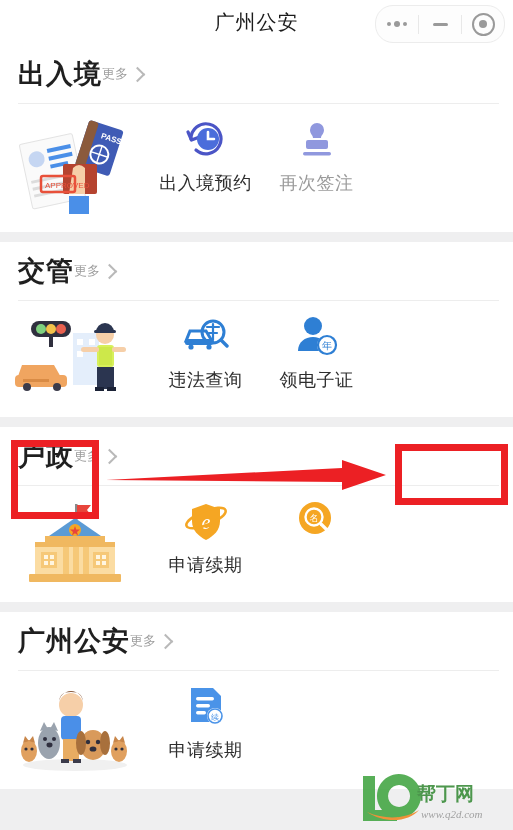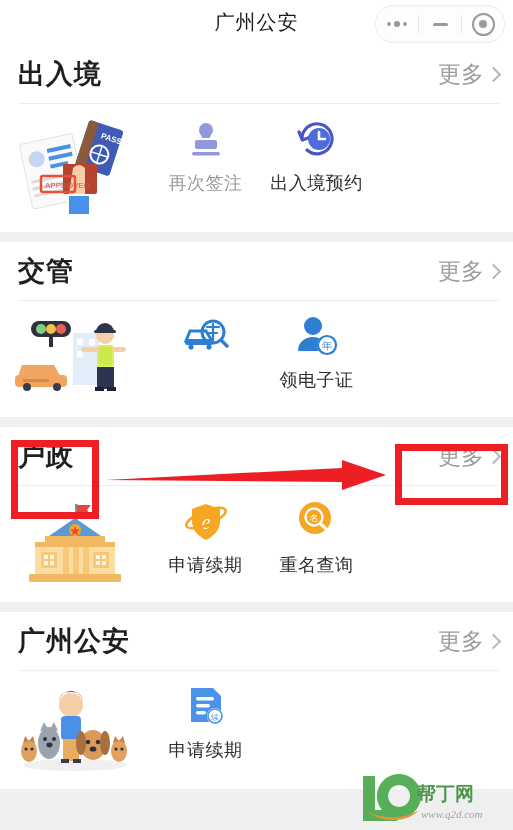--- a/index.html
+++ b/index.html
@@ -96,38 +96,36 @@
   
   .section {
     background: #ffffff;
     margin-bottom: 10px;
     position: relative;
   }
   .sec-head {
     height: 58px;
     display: flex;
     align-items: center;
-    justify-content: space-between;
     padding: 0 14px 0 18px;
     box-sizing: border-box;
-    gap: 8px;
   }
   .sec-title {
     font-size: 27px;
     font-weight: bold;
     color: #1f1f1f;
     letter-spacing: 1px;
     line-height: 1;
   }
   .sec-more {
     display: flex;
     align-items: center;
     gap: 4px;
     color: #9d9d9d;
-    font-size: 23px;
+    font-size: 13px;
   }
   .chev {
     display: inline-block;
     width: 9px; height: 9px;
     border-right: 2px solid #b9b9b9;
     border-top: 2px solid #b9b9b9;
     transform: rotate(45deg);
     position: relative;
     top: 0px;
   }
@@ -257,40 +255,40 @@
             <path d="M81 36 h18 M90 27 v18" stroke="#ffffff" stroke-width="1.4"></path>
           </g>
           <rect x="52" y="44" width="34" height="30" rx="2" fill="#b5432f"></rect>
           <path d="M62 48 q6 -6 12 0 v26 h-16 z" fill="#f6cfa8"></path>
           <rect x="30" y="56" width="34" height="16" rx="2" fill="none" stroke="#e8503a" stroke-width="2.5"></rect>
           <text x="34" y="68" font-size="8" fill="#e8503a" font-family="Liberation Sans, sans-serif">APPROVED</text>
           <rect x="58" y="76" width="20" height="18" fill="#4a8fe8"></rect>
         </svg>
       </div>
       <div class="tiles">
-        <div class="tile muted">
-          <span class="tile-ico">
-            <svg width="44" height="44" viewBox="0 0 44 44">
-              <path d="M22 6 a7 7 0 0 1 7 7 c0 4-3 5-3 8 h-8 c0-3-3-4-3-8 a7 7 0 0 1 7-7z" fill="#9098de"></path>
-              <rect x="11" y="23" width="22" height="9" rx="2" fill="#9098de"></rect>
-              <rect x="8" y="35" width="28" height="3.5" rx="1.7" fill="#9098de"></rect>
-            </svg>
-          </span>
-          <span class="tile-label">再次签注</span>
-        </div>
         <div class="tile">
           <span class="tile-ico">
             <svg width="44" height="44" viewBox="0 0 44 44">
               <path d="M7 22 a15 15 0 1 1 5 11" fill="none" stroke="#4b55c6" stroke-width="3.2" stroke-linecap="round"></path>
               <path d="M4 15 l3.5 8 8-3" fill="none" stroke="#4b55c6" stroke-width="3.2" stroke-linecap="round" stroke-linejoin="round"></path>
               <circle cx="24" cy="22" r="11" fill="#4b6ddb"></circle>
               <path d="M24 15 v7 h6" stroke="#ffffff" stroke-width="2.6" fill="none" stroke-linecap="round"></path>
             </svg>
           </span>
           <span class="tile-label">出入境预约</span>
+        </div>
+        <div class="tile muted">
+          <span class="tile-ico">
+            <svg width="44" height="44" viewBox="0 0 44 44">
+              <path d="M22 6 a7 7 0 0 1 7 7 c0 4-3 5-3 8 h-8 c0-3-3-4-3-8 a7 7 0 0 1 7-7z" fill="#9098de"></path>
+              <rect x="11" y="23" width="22" height="9" rx="2" fill="#9098de"></rect>
+              <rect x="8" y="35" width="28" height="3.5" rx="1.7" fill="#9098de"></rect>
+            </svg>
+          </span>
+          <span class="tile-label">再次签注</span>
         </div>
       </div>
     </div>
   </div>
 
   <div class="section">
     <div class="sec-head">
       <div class="sec-title">交管</div>
       <div class="sec-more">
         <span>更多</span>
@@ -333,20 +331,21 @@
             <svg width="46" height="42" viewBox="0 0 46 42">
               <path d="M3 26 l4-10 h16 l6 10 z" fill="none" stroke="#2e7fd4" stroke-width="3"></path>
               <rect x="2" y="24" width="28" height="6" rx="2" fill="#2e7fd4"></rect>
               <circle cx="8" cy="32" r="2.6" fill="#2e7fd4"></circle>
               <circle cx="26" cy="32" r="2.6" fill="#2e7fd4"></circle>
               <circle cx="30" cy="17" r="11" fill="none" stroke="#2e7fd4" stroke-width="3"></circle>
               <path d="M38 25 l6 6" stroke="#2e7fd4" stroke-width="3.4" stroke-linecap="round"></path>
               <path d="M24 12 h12 M30 9 v16 M26 18 h8" stroke="#2e7fd4" stroke-width="2.2" stroke-linecap="round"></path>
             </svg>
           </span>
+          <span class="tile-label">违法查询</span>
         </div>
         <div class="tile">
           <span class="tile-ico">
             <svg width="44" height="42" viewBox="0 0 44 42">
               <circle cx="18" cy="11" r="9" fill="#2e7fd4"></circle>
               <path d="M3 36 c0-9 7-14 15-14 s15 5 15 14 z" fill="#2e7fd4"></path>
               <circle cx="32" cy="30" r="10" fill="#ffffff"></circle>
               <circle cx="32" cy="30" r="9" fill="none" stroke="#2e7fd4" stroke-width="2.2"></circle>
               <text x="32" y="34" font-size="10" fill="#2e7fd4" text-anchor="middle" font-family="Liberation Sans, sans-serif">年</text>
             </svg>
@@ -406,21 +405,20 @@
         </div>
         <div class="tile">
           <span class="tile-ico">
             <svg width="44" height="44" viewBox="0 0 44 44">
               <circle cx="20" cy="19" r="16" fill="#f5a623"></circle>
               <circle cx="19" cy="18" r="8.5" fill="none" stroke="#ffffff" stroke-width="2.4"></circle>
               <text x="19" y="22" font-size="9" fill="#ffffff" text-anchor="middle" font-family="Liberation Sans, sans-serif">名</text>
               <path d="M26 25 l8 8" stroke="#ffffff" stroke-width="3.2" stroke-linecap="round"></path>
             </svg>
           </span>
-          <span class="tile-label">重名查询</span>
         </div>
       </div>
     </div>
   </div>
 
   <div class="section">
     <div class="sec-head">
       <div class="sec-title">广州公安</div>
       <div class="sec-more">
         <span>更多</span>

